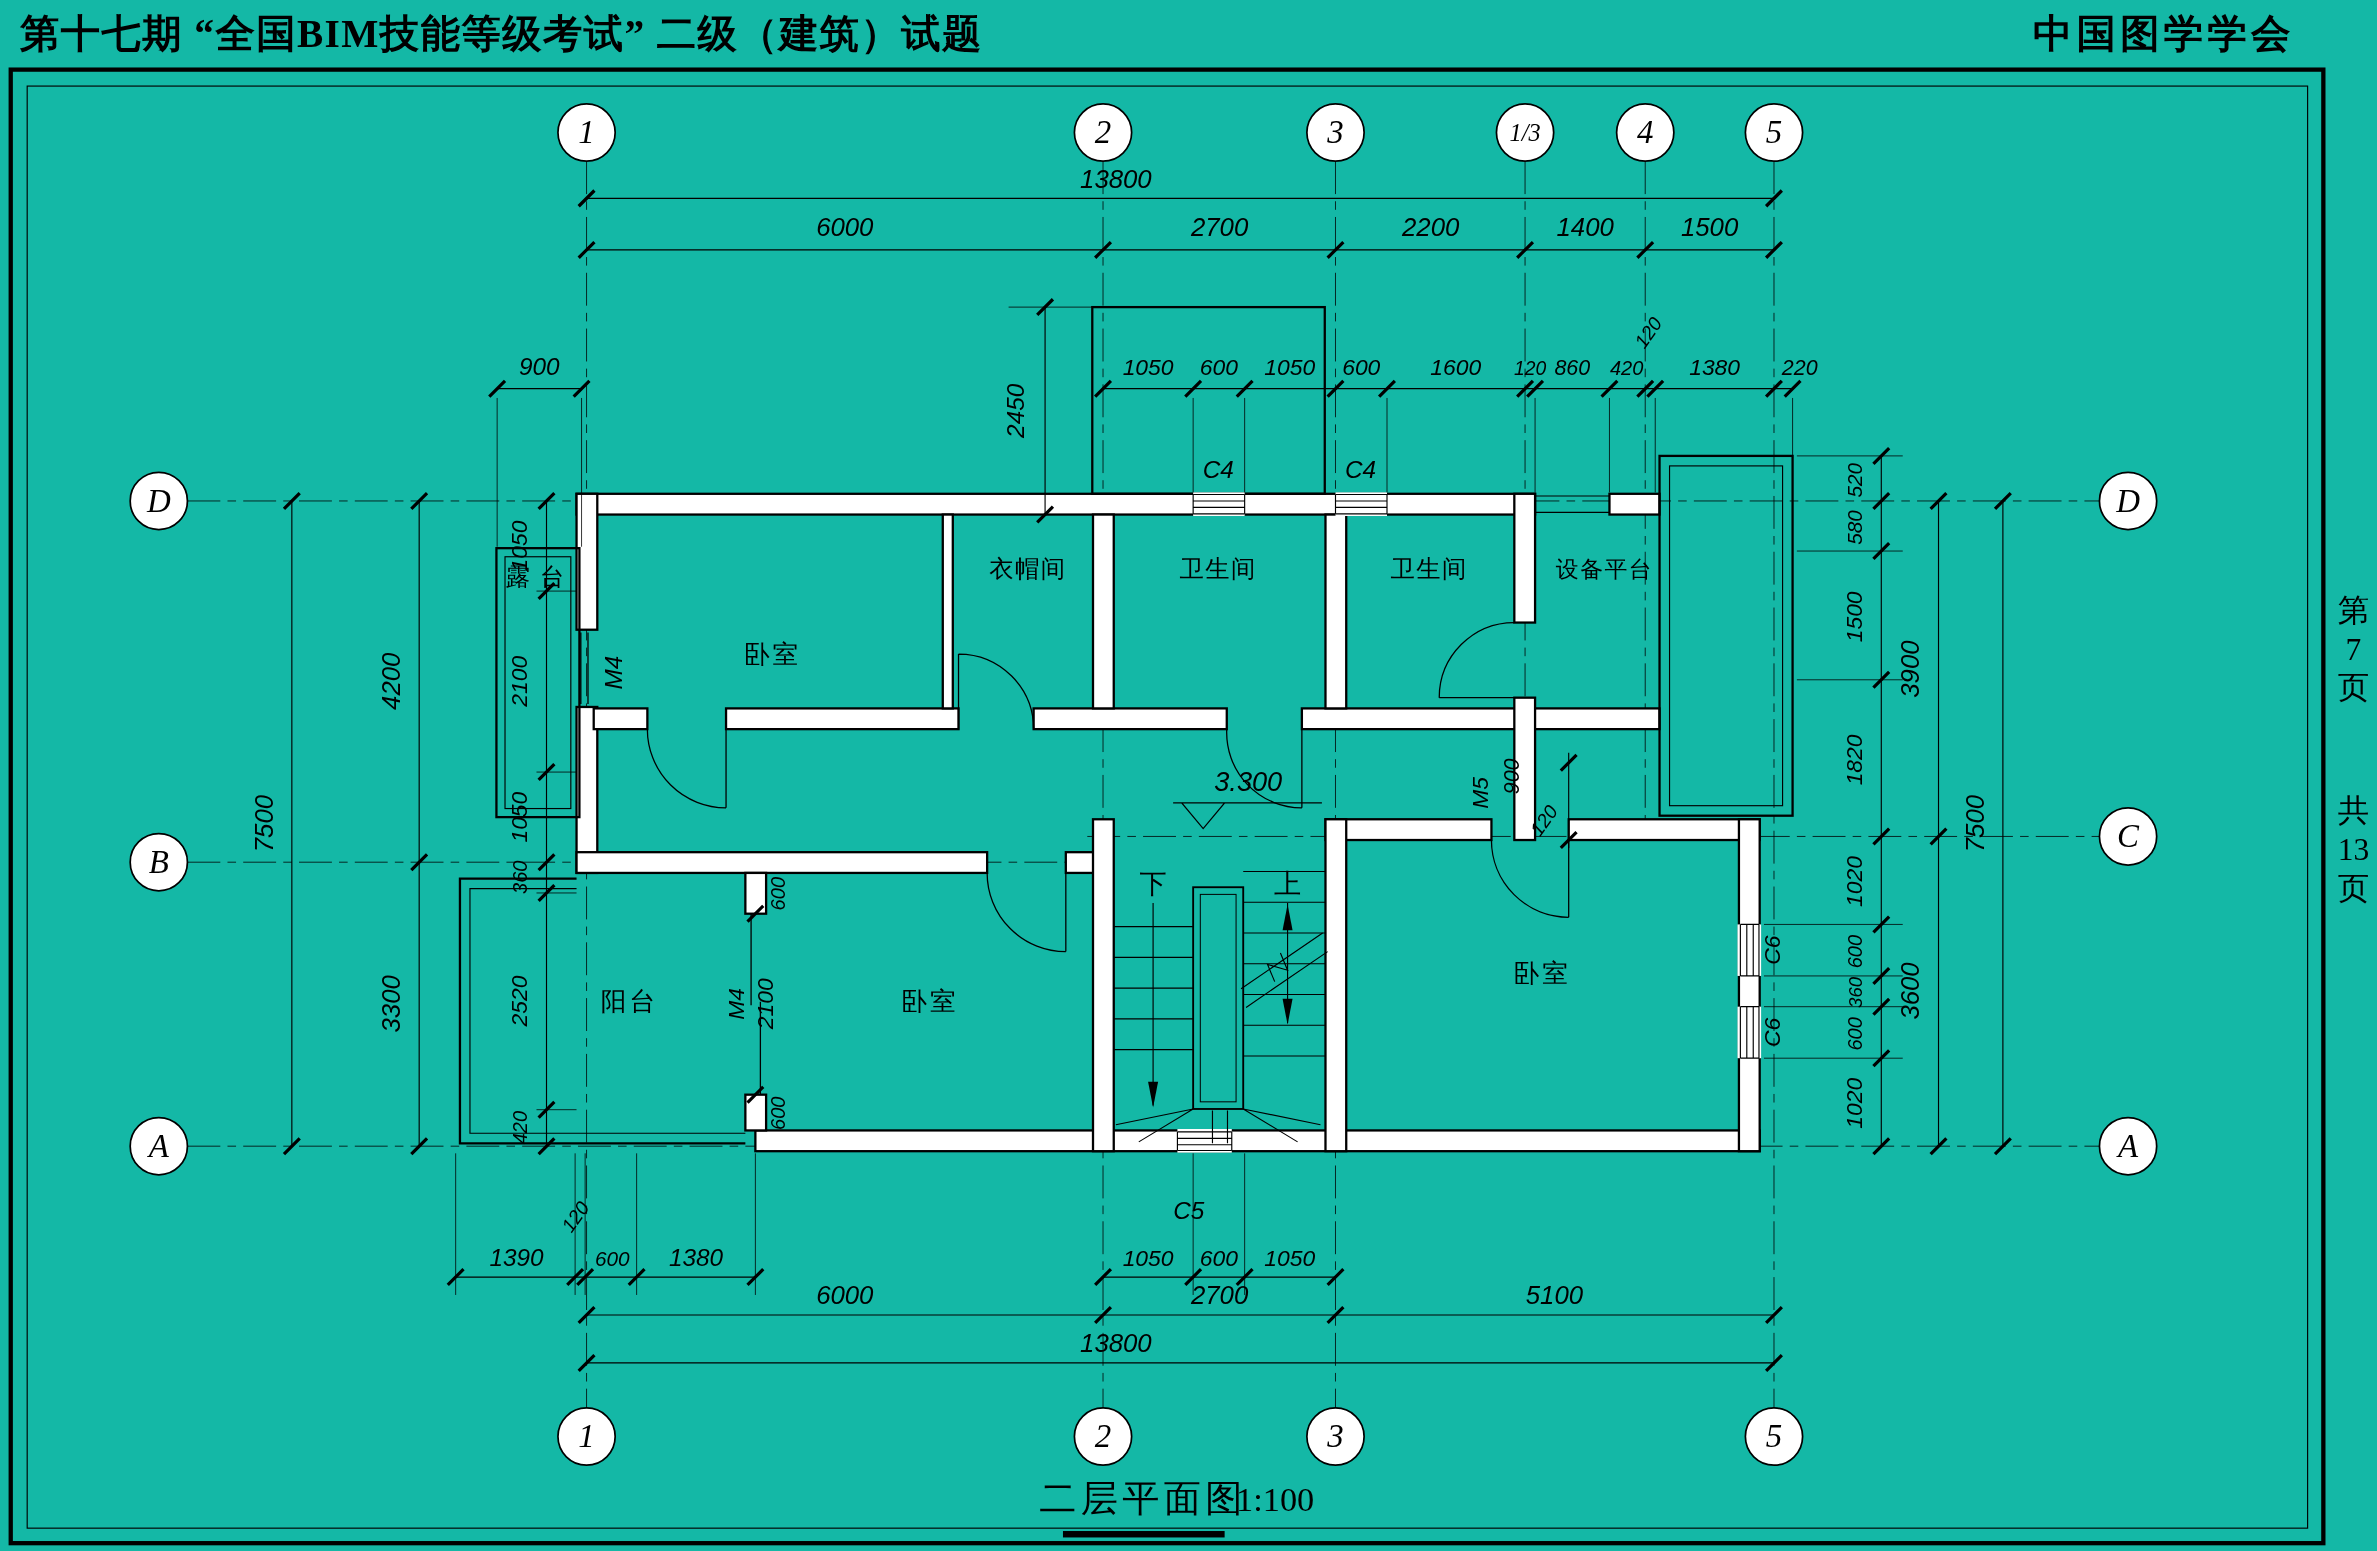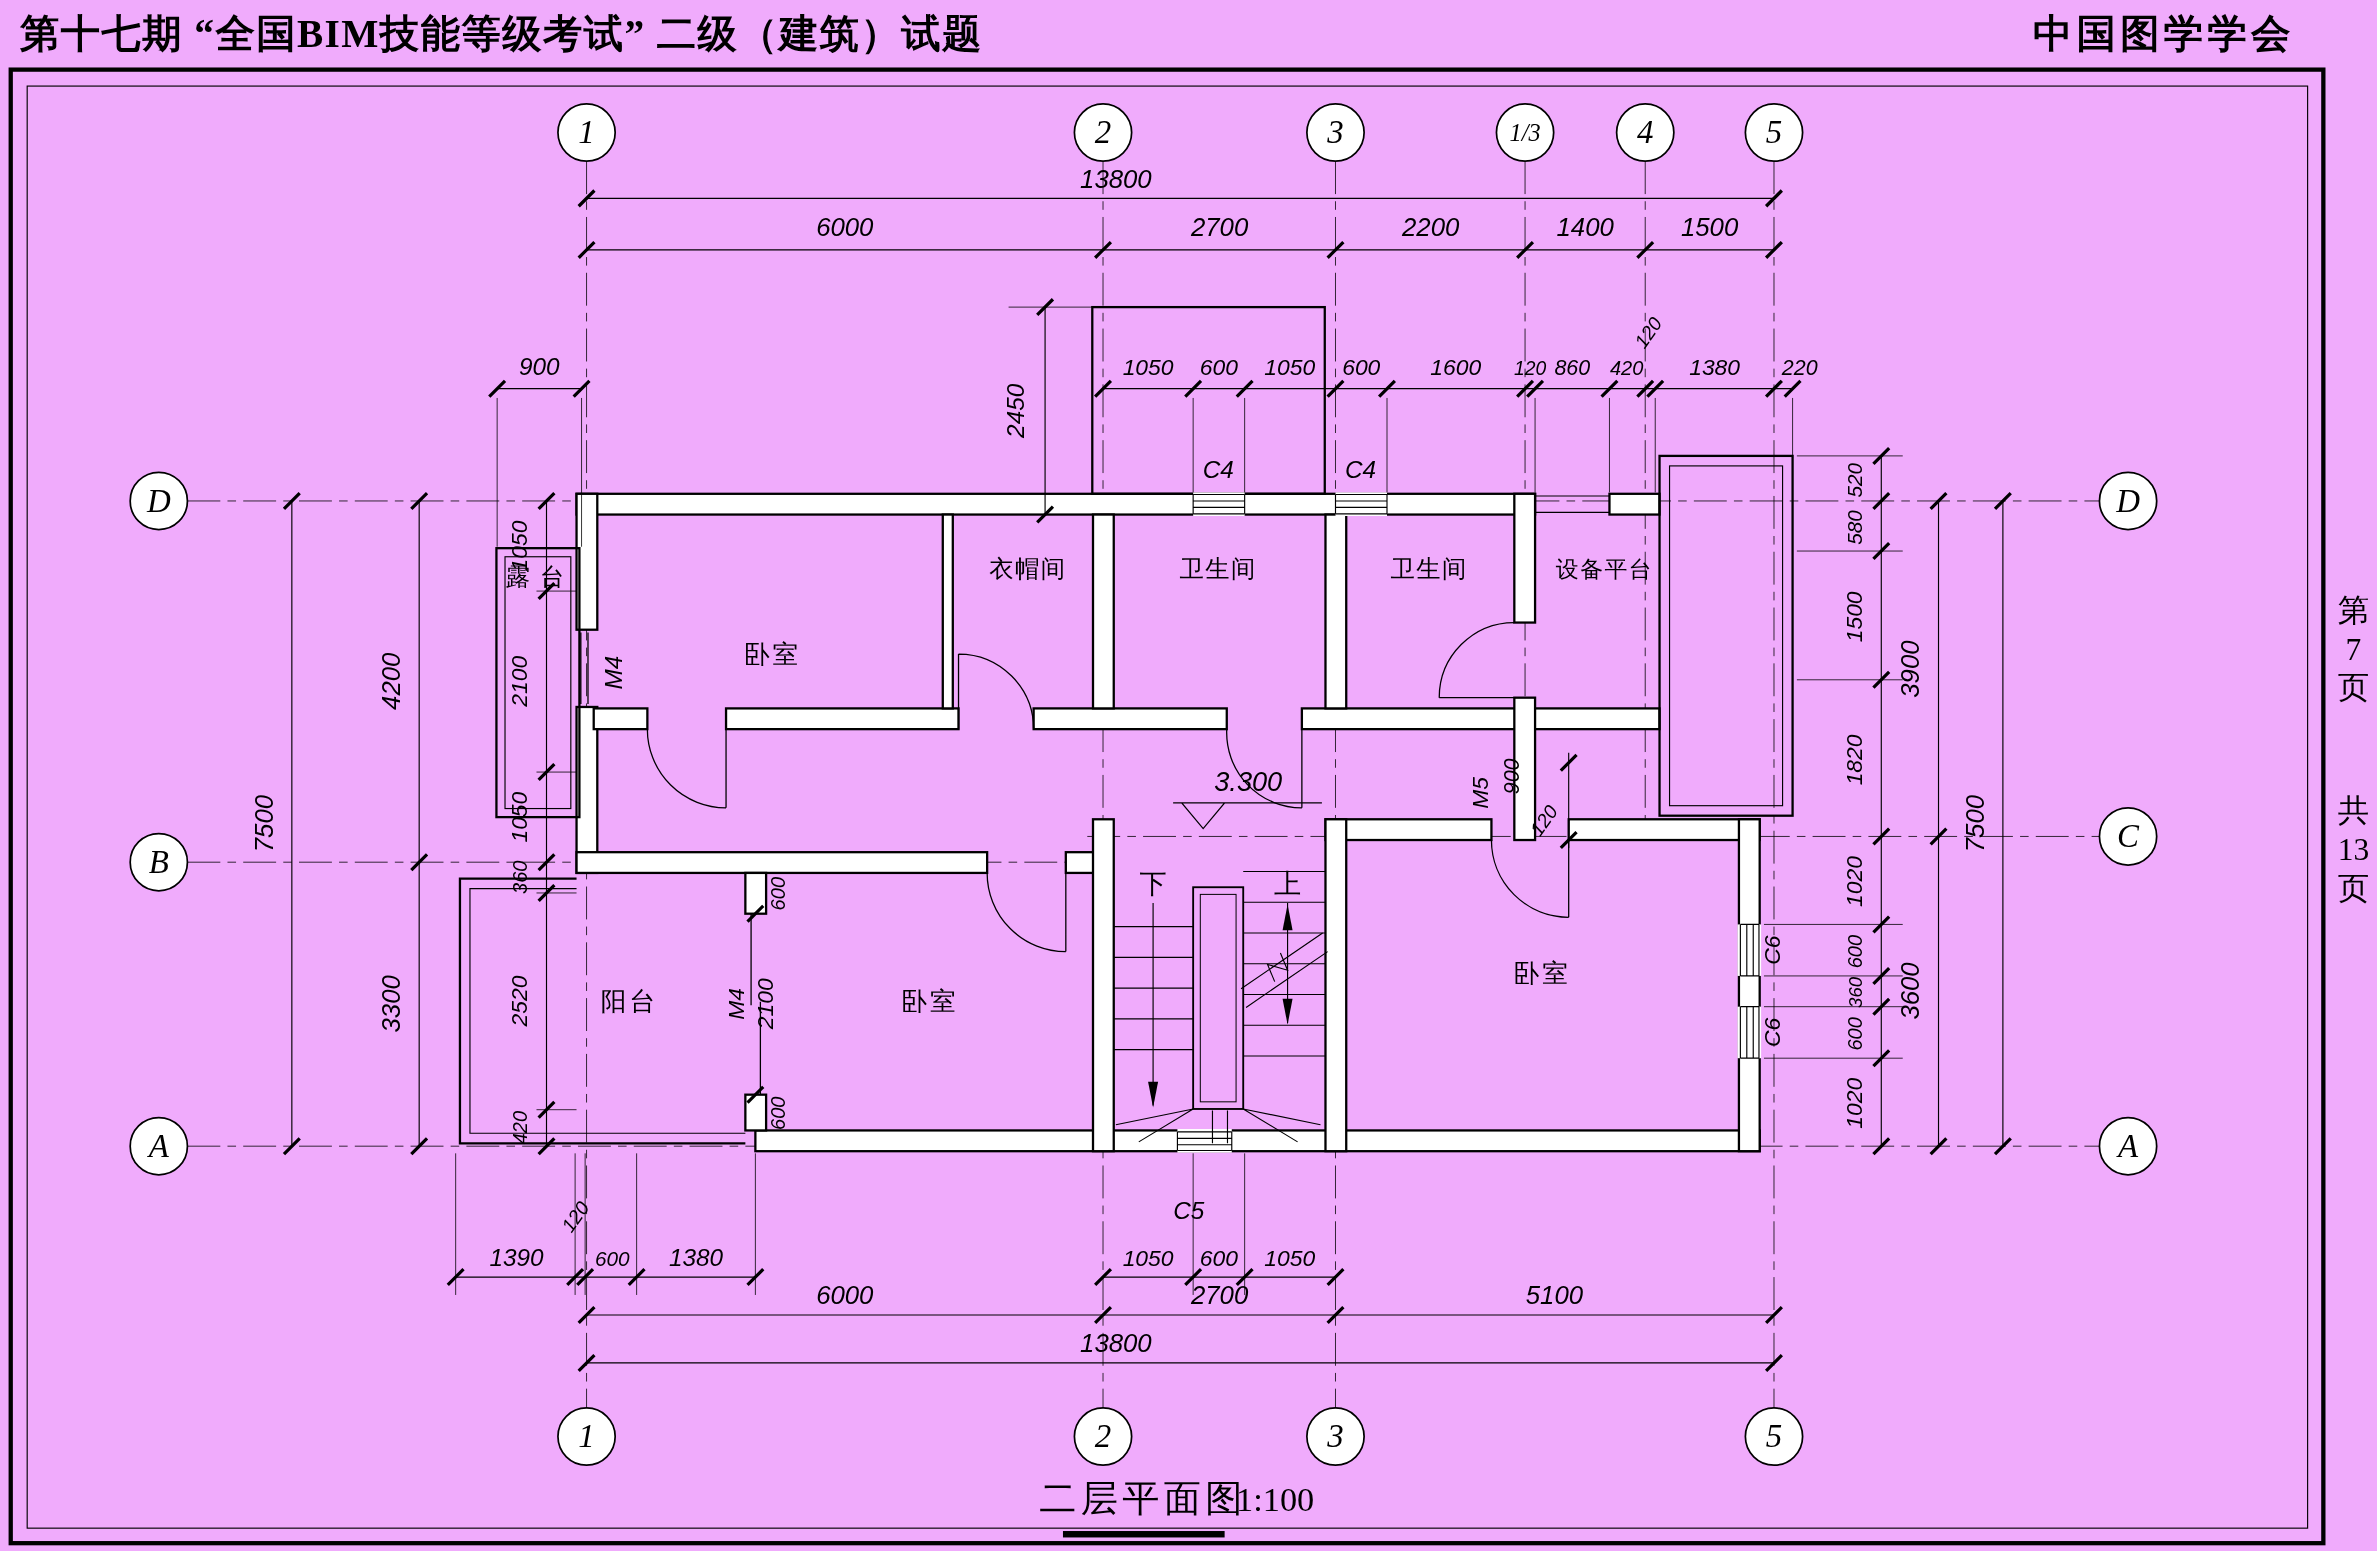--- a/index.html
+++ b/index.html
@@ -1,16 +1,16 @@
 <!DOCTYPE html>
 <html style="font-size:11.4px"><head>
 <meta charset="utf-8">
 <style>
   html,body{margin:0;padding:0;background:#fff;}
-  .page{position:relative;width:2377px;height:1552px;background:#f0abfc;overflow:hidden;}
+  .page{position:relative;width:2377px;height:1552px;background:#14b8a6;overflow:hidden;}
   svg{display:block;}
   text{fill:#000;}
   .cjk{font-family:"Liberation Serif","DejaVu Serif",serif;}
   .dim{font-family:"Liberation Sans","DejaVu Sans",sans-serif;font-style:italic;}
   .bub{font-family:"Liberation Serif","DejaVu Serif",serif;font-style:italic;}
 </style>
 </head>
 <body>
 
 <div class="page">

